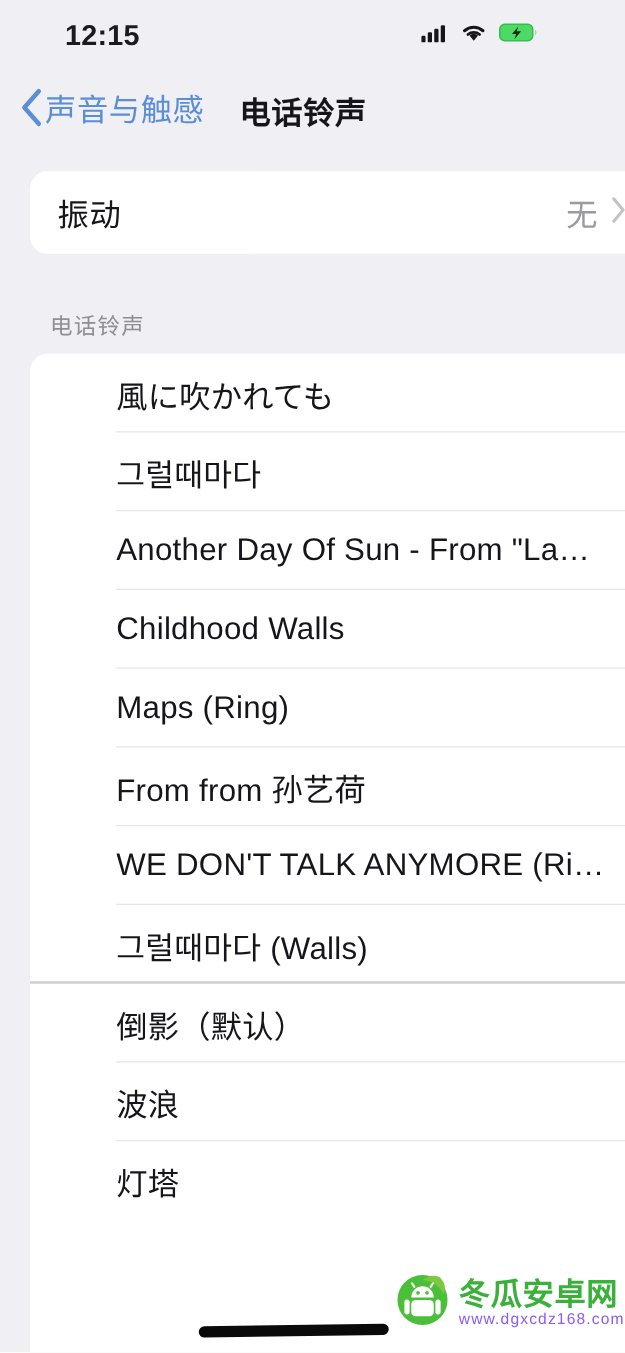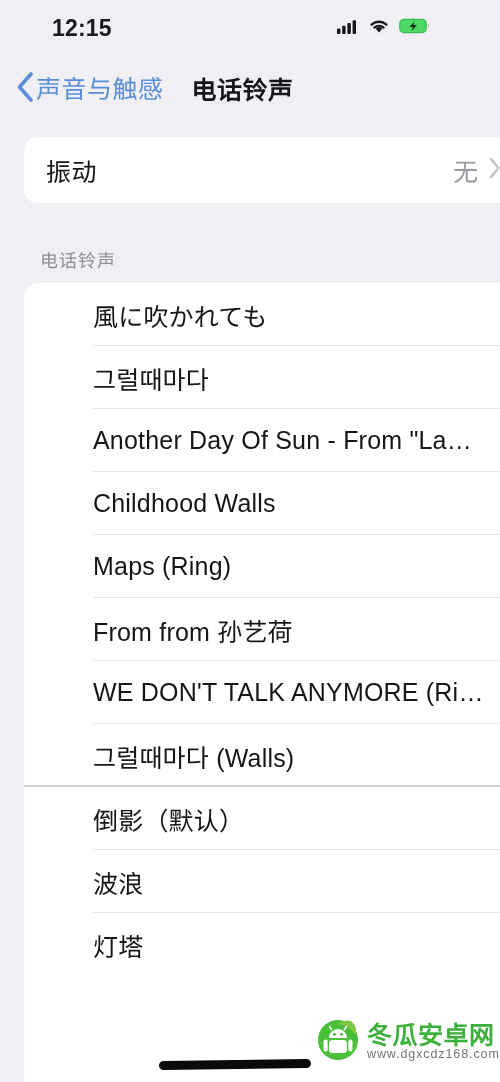--- a/index.html
+++ b/index.html
@@ -205,21 +205,21 @@
   }
   #wm-title {
     font-size: 25px;
     font-weight: bold;
     color: #3bb03b;
     letter-spacing: 0.5px;
   }
   #wm-url {
     margin-top: 0;
     font-size: 12.5px;
-    color: #737373;
+    color: #8b5cf6;
     letter-spacing: 0.9px;
   }
 </style>
 </head>
 <body>
 
 <div id="screen">
 
   <div id="status-bar">
     <div id="status-time">12:15</div>

